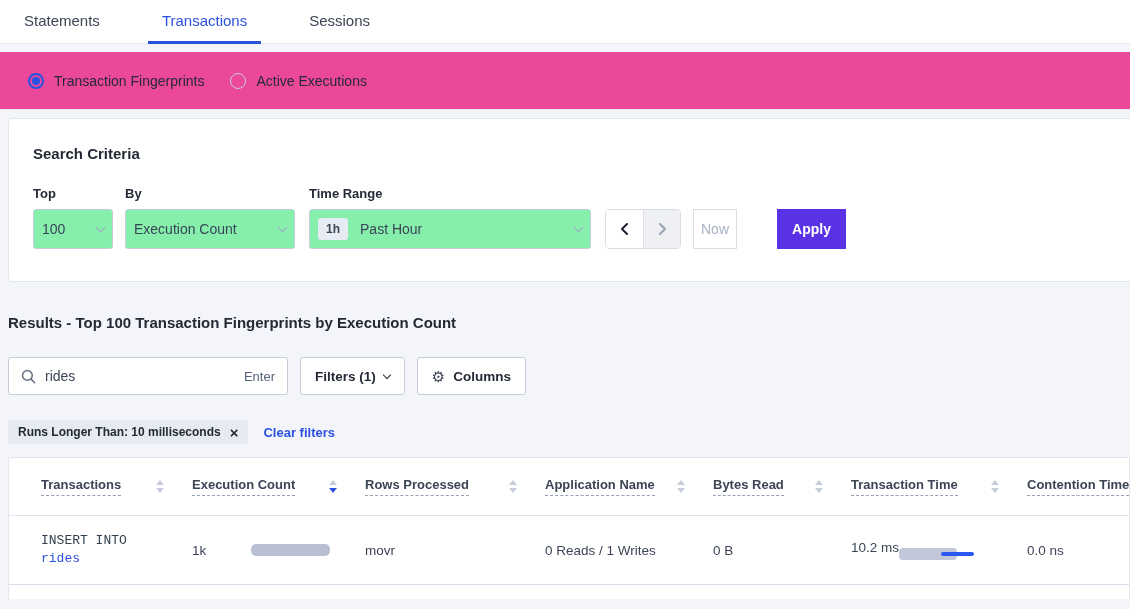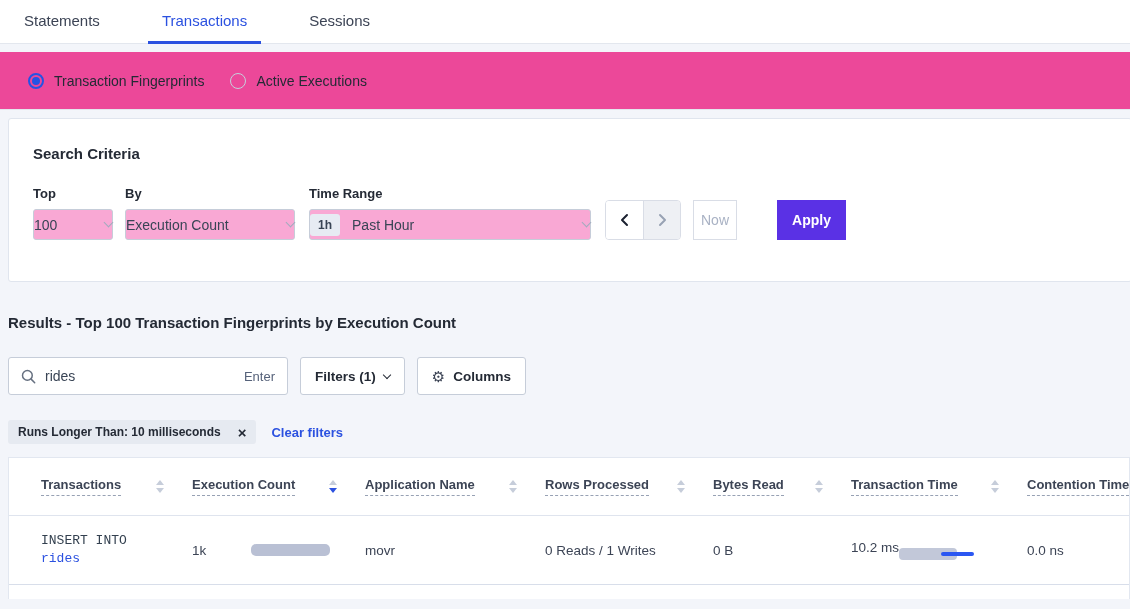--- a/index.html
+++ b/index.html
@@ -29,22 +29,22 @@
   .radio.sel::after { content:""; position:absolute; inset:2px; border-radius:50%; background:#2453e4; }
   .radio.unsel { border:1.5px solid #c7cfdc; }
 
   
   .criteria-card { margin:8px -2px 0 8px; background:#fff; border:1px solid #e0e5ee;
                    border-radius:3px; height:164px; padding:26px 24px; }
   .criteria-title { font-size:15px; font-weight:700; color:#242a35; }
   .form-row { margin-top:24px; display:flex; align-items:flex-end; }
   .field { display:flex; flex-direction:column; }
   .field-label { font-size:13px; font-weight:700; color:#242a35; margin-bottom:8px; }
-  .select { height:31px; border:1px solid #c6cdd9; border-radius:3px; background:#f9a8d4;
-            display:flex; align-items:center; padding:0 0; cursor:pointer; color:#394455; }
+  .select { height:40px; border:1px solid #c6cdd9; border-radius:3px; background:#86efac;
+            display:flex; align-items:center; padding:0 8px; cursor:pointer; color:#394455; }
   .select .chev { margin-left:auto; }
   .chev { width:7px; height:7px; border-right:1.6px solid #a2abbe; border-bottom:1.6px solid #a2abbe;
           transform:rotate(45deg); display:inline-block; margin-top:-4px; }
   .w-top { width:80px; } .w-by { width:170px; } .w-time { width:282px; }
   .ml12 { margin-left:12px; } .ml14 { margin-left:14px; } .ml40 { margin-left:40px; }
   .time-badge { background:#e7ebf3; border-radius:3px; font-size:12px; font-weight:700;
                 color:#394455; padding:4px 8px; margin-right:12px; }
   .arrow-group { display:flex; height:40px; border:1px solid #d9dde6; border-radius:4px; overflow:hidden; }
   .arrow-btn { width:37px; height:100%; display:flex; align-items:center; justify-content:center;
                background:#fff; cursor:pointer; }
@@ -63,21 +63,21 @@
                       margin-left:9px; min-width:0; background:transparent; }
   .enter-hint { font-size:13px; color:#56627a; }
   .ctl-btn { height:38px; background:#fff; border:1px solid #c6cdd9; border-radius:3px;
              display:flex; align-items:center; padding:0 14px; font-size:13.5px; font-weight:700;
              color:#242a35; cursor:pointer; gap:8px; }
   .ctl-btn .chev { border-color:#242a35; width:6px; height:6px; margin-top:-2px; }
   .gear { font-size:15px; color:#3c4455; line-height:1; }
 
   .chip-row { margin:25px 0 0 8px; display:flex; align-items:center; }
   .chip { height:24px; background:#e6eaf1; border-radius:3px; display:flex; align-items:center;
-          padding:0 10px; font-size:12px; font-weight:700; color:#242a35; gap:17px; }
+          padding:0 10px; font-size:12px; font-weight:700; color:#242a35; gap:9px; }
   .chip-x { font-size:15px; font-weight:700; color:#242a35; cursor:pointer; line-height:1; }
   .clear-link { margin-left:15px; font-size:13px; font-weight:700; color:#2b51e0; cursor:pointer; }
 
   
   .table-card { margin:13px 0 0 8px; background:#fff; border:1px solid #e2e7f0; border-bottom:none;
                 height:142px; overflow:hidden; }
   .tgrid { display:grid; grid-template-columns:151px 173px 180px 168px 138px 176px 1fr;
            padding-left:32px; }
   .thead { height:58px; align-items:center; border-bottom:1px solid #dfe4ee; }
   .th { display:flex; align-items:center; padding-right:28px; cursor:pointer; white-space:nowrap; }
@@ -204,28 +204,28 @@
         </span>
     </div>
     <div class="th">
       <span class="th-label">Execution Count</span>
       <span class="sort desc">
           <i class="tri-up"></i>
           <i class="tri-down"></i>
         </span>
     </div>
     <div class="th">
+      <span class="th-label">Rows Processed</span>
+      <span class="sort">
+          <i class="tri-up"></i>
+          <i class="tri-down"></i>
+        </span>
+    </div>
+    <div class="th">
       <span class="th-label">Application Name</span>
-      <span class="sort">
-          <i class="tri-up"></i>
-          <i class="tri-down"></i>
-        </span>
-    </div>
-    <div class="th">
-      <span class="th-label">Rows Processed</span>
       <span class="sort">
           <i class="tri-up"></i>
           <i class="tri-down"></i>
         </span>
     </div>
     <div class="th">
       <span class="th-label">Bytes Read</span>
       <span class="sort">
           <i class="tri-up"></i>
           <i class="tri-down"></i>

